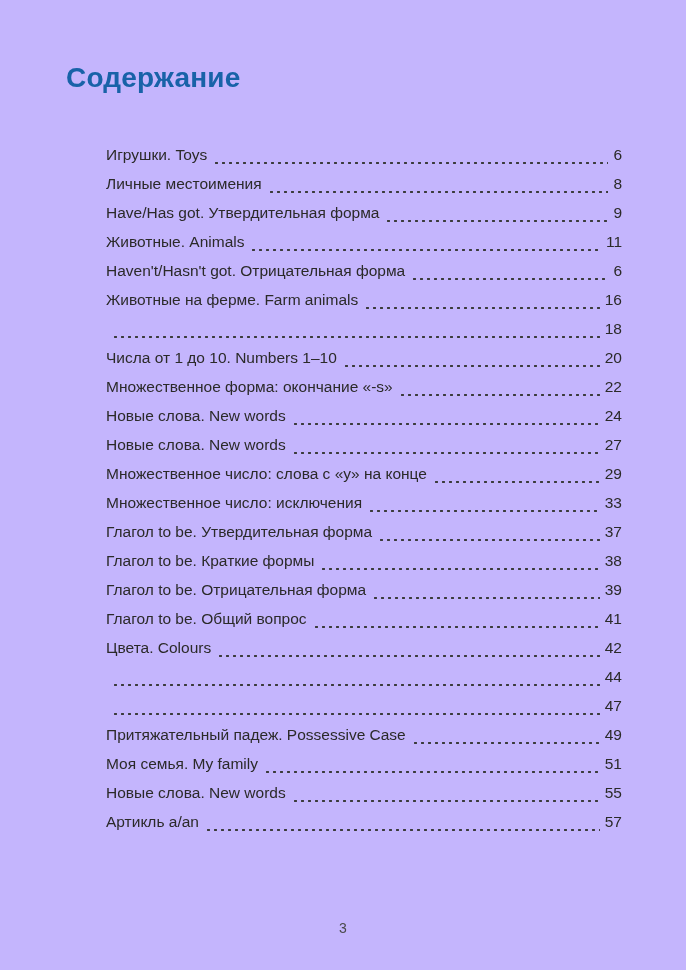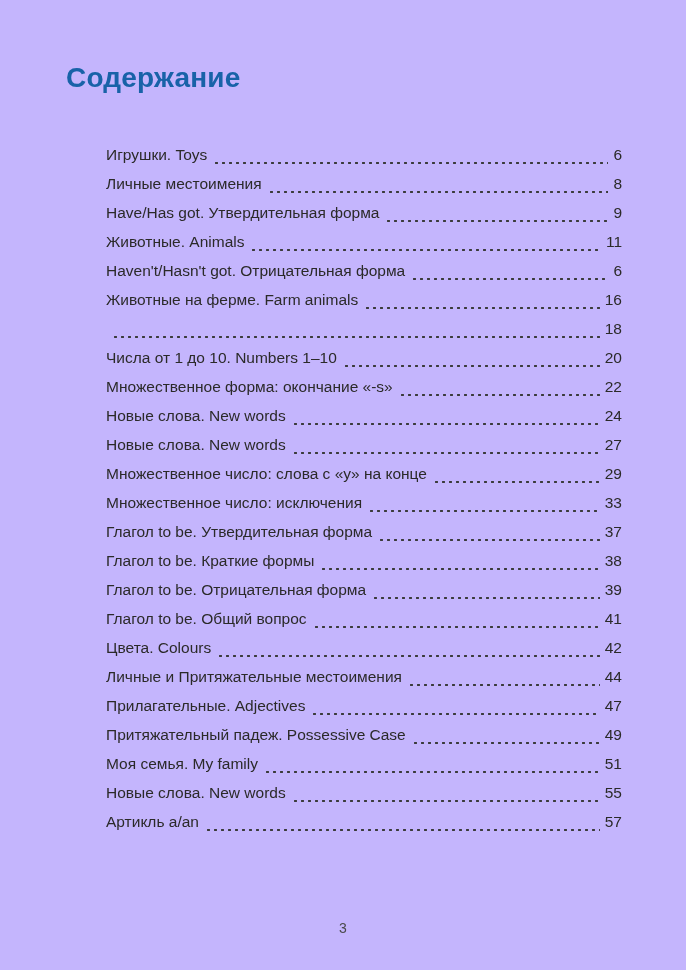--- a/index.html
+++ b/index.html
@@ -157,26 +157,24 @@
     <span class="toc-label">Глагол to be. Общий вопрос</span>
     <span class="toc-leader"></span>
     <span class="toc-page">41</span>
   </div>
         <div class="toc-row">
     <span class="toc-label">Цвета. Colours</span>
     <span class="toc-leader"></span>
     <span class="toc-page">42</span>
   </div>
         <div class="toc-row">
-    <span class="toc-label">Личные и Притяжательные местоимения</span>
     <span class="toc-leader"></span>
     <span class="toc-page">44</span>
   </div>
         <div class="toc-row">
-    <span class="toc-label">Прилагательные. Adjectives</span>
     <span class="toc-leader"></span>
     <span class="toc-page">47</span>
   </div>
         <div class="toc-row">
     <span class="toc-label">Притяжательный падеж. Possessive Case</span>
     <span class="toc-leader"></span>
     <span class="toc-page">49</span>
   </div>
         <div class="toc-row">
     <span class="toc-label">Моя семья. My family</span>

